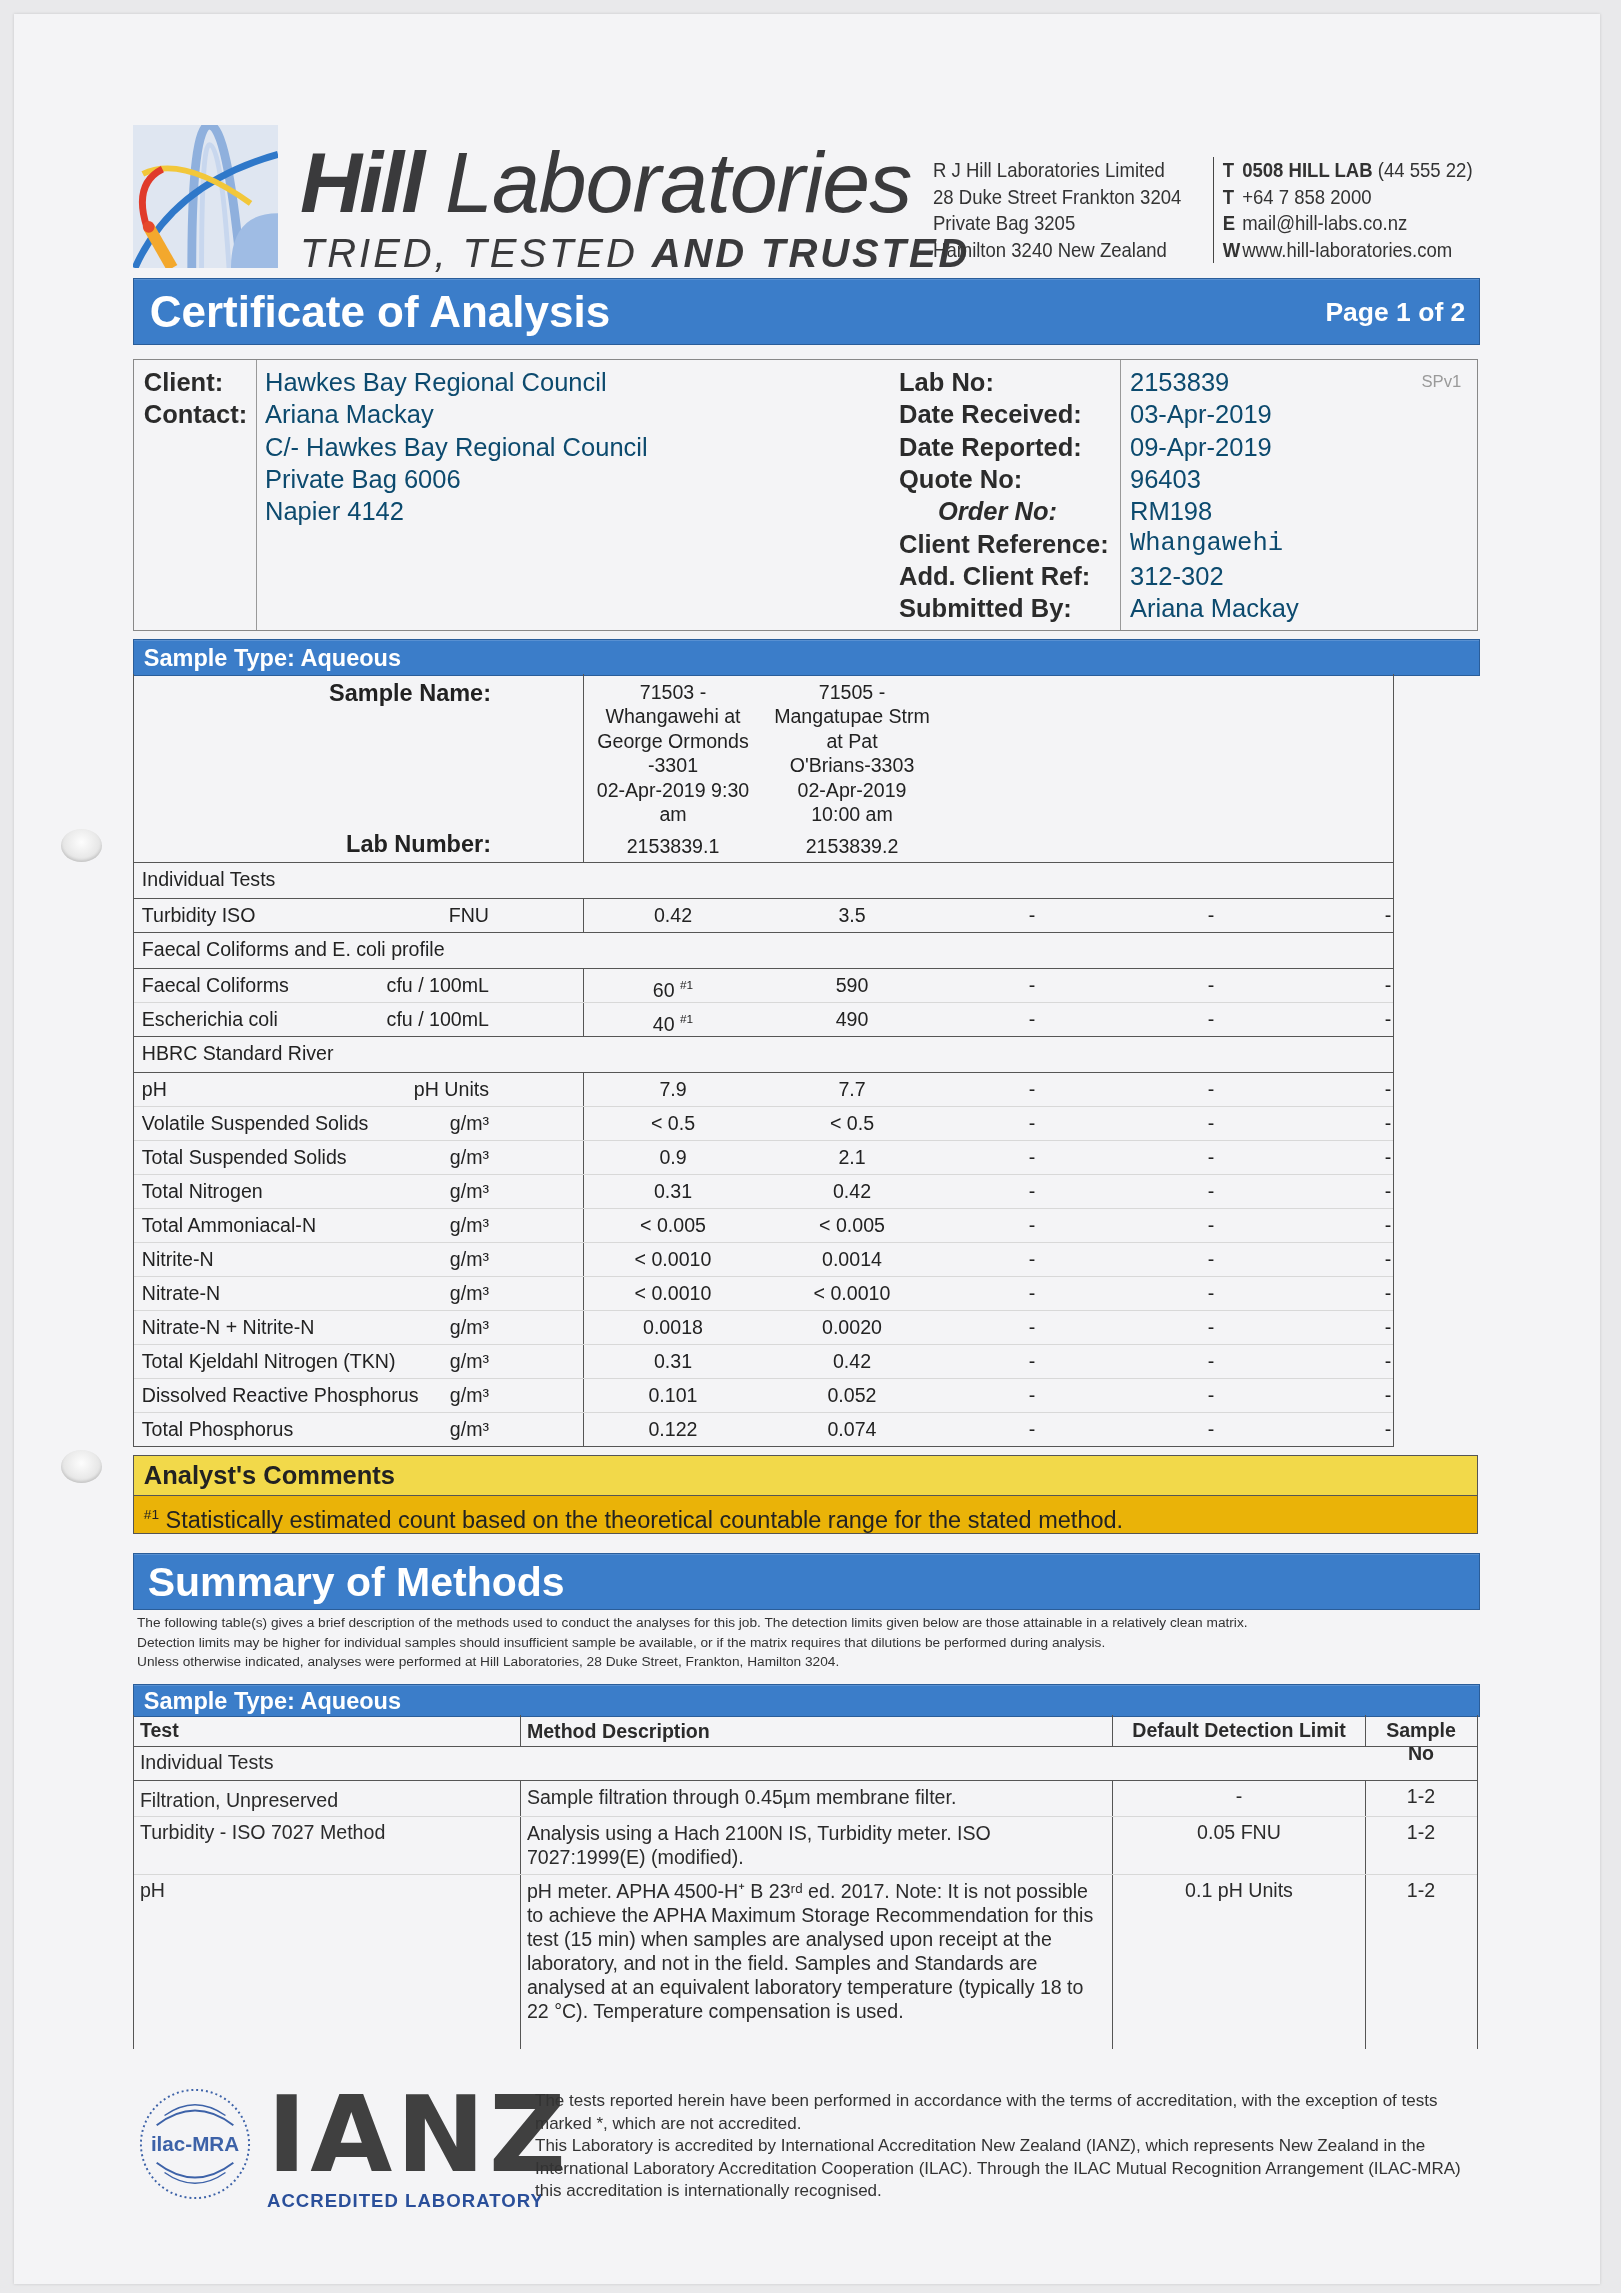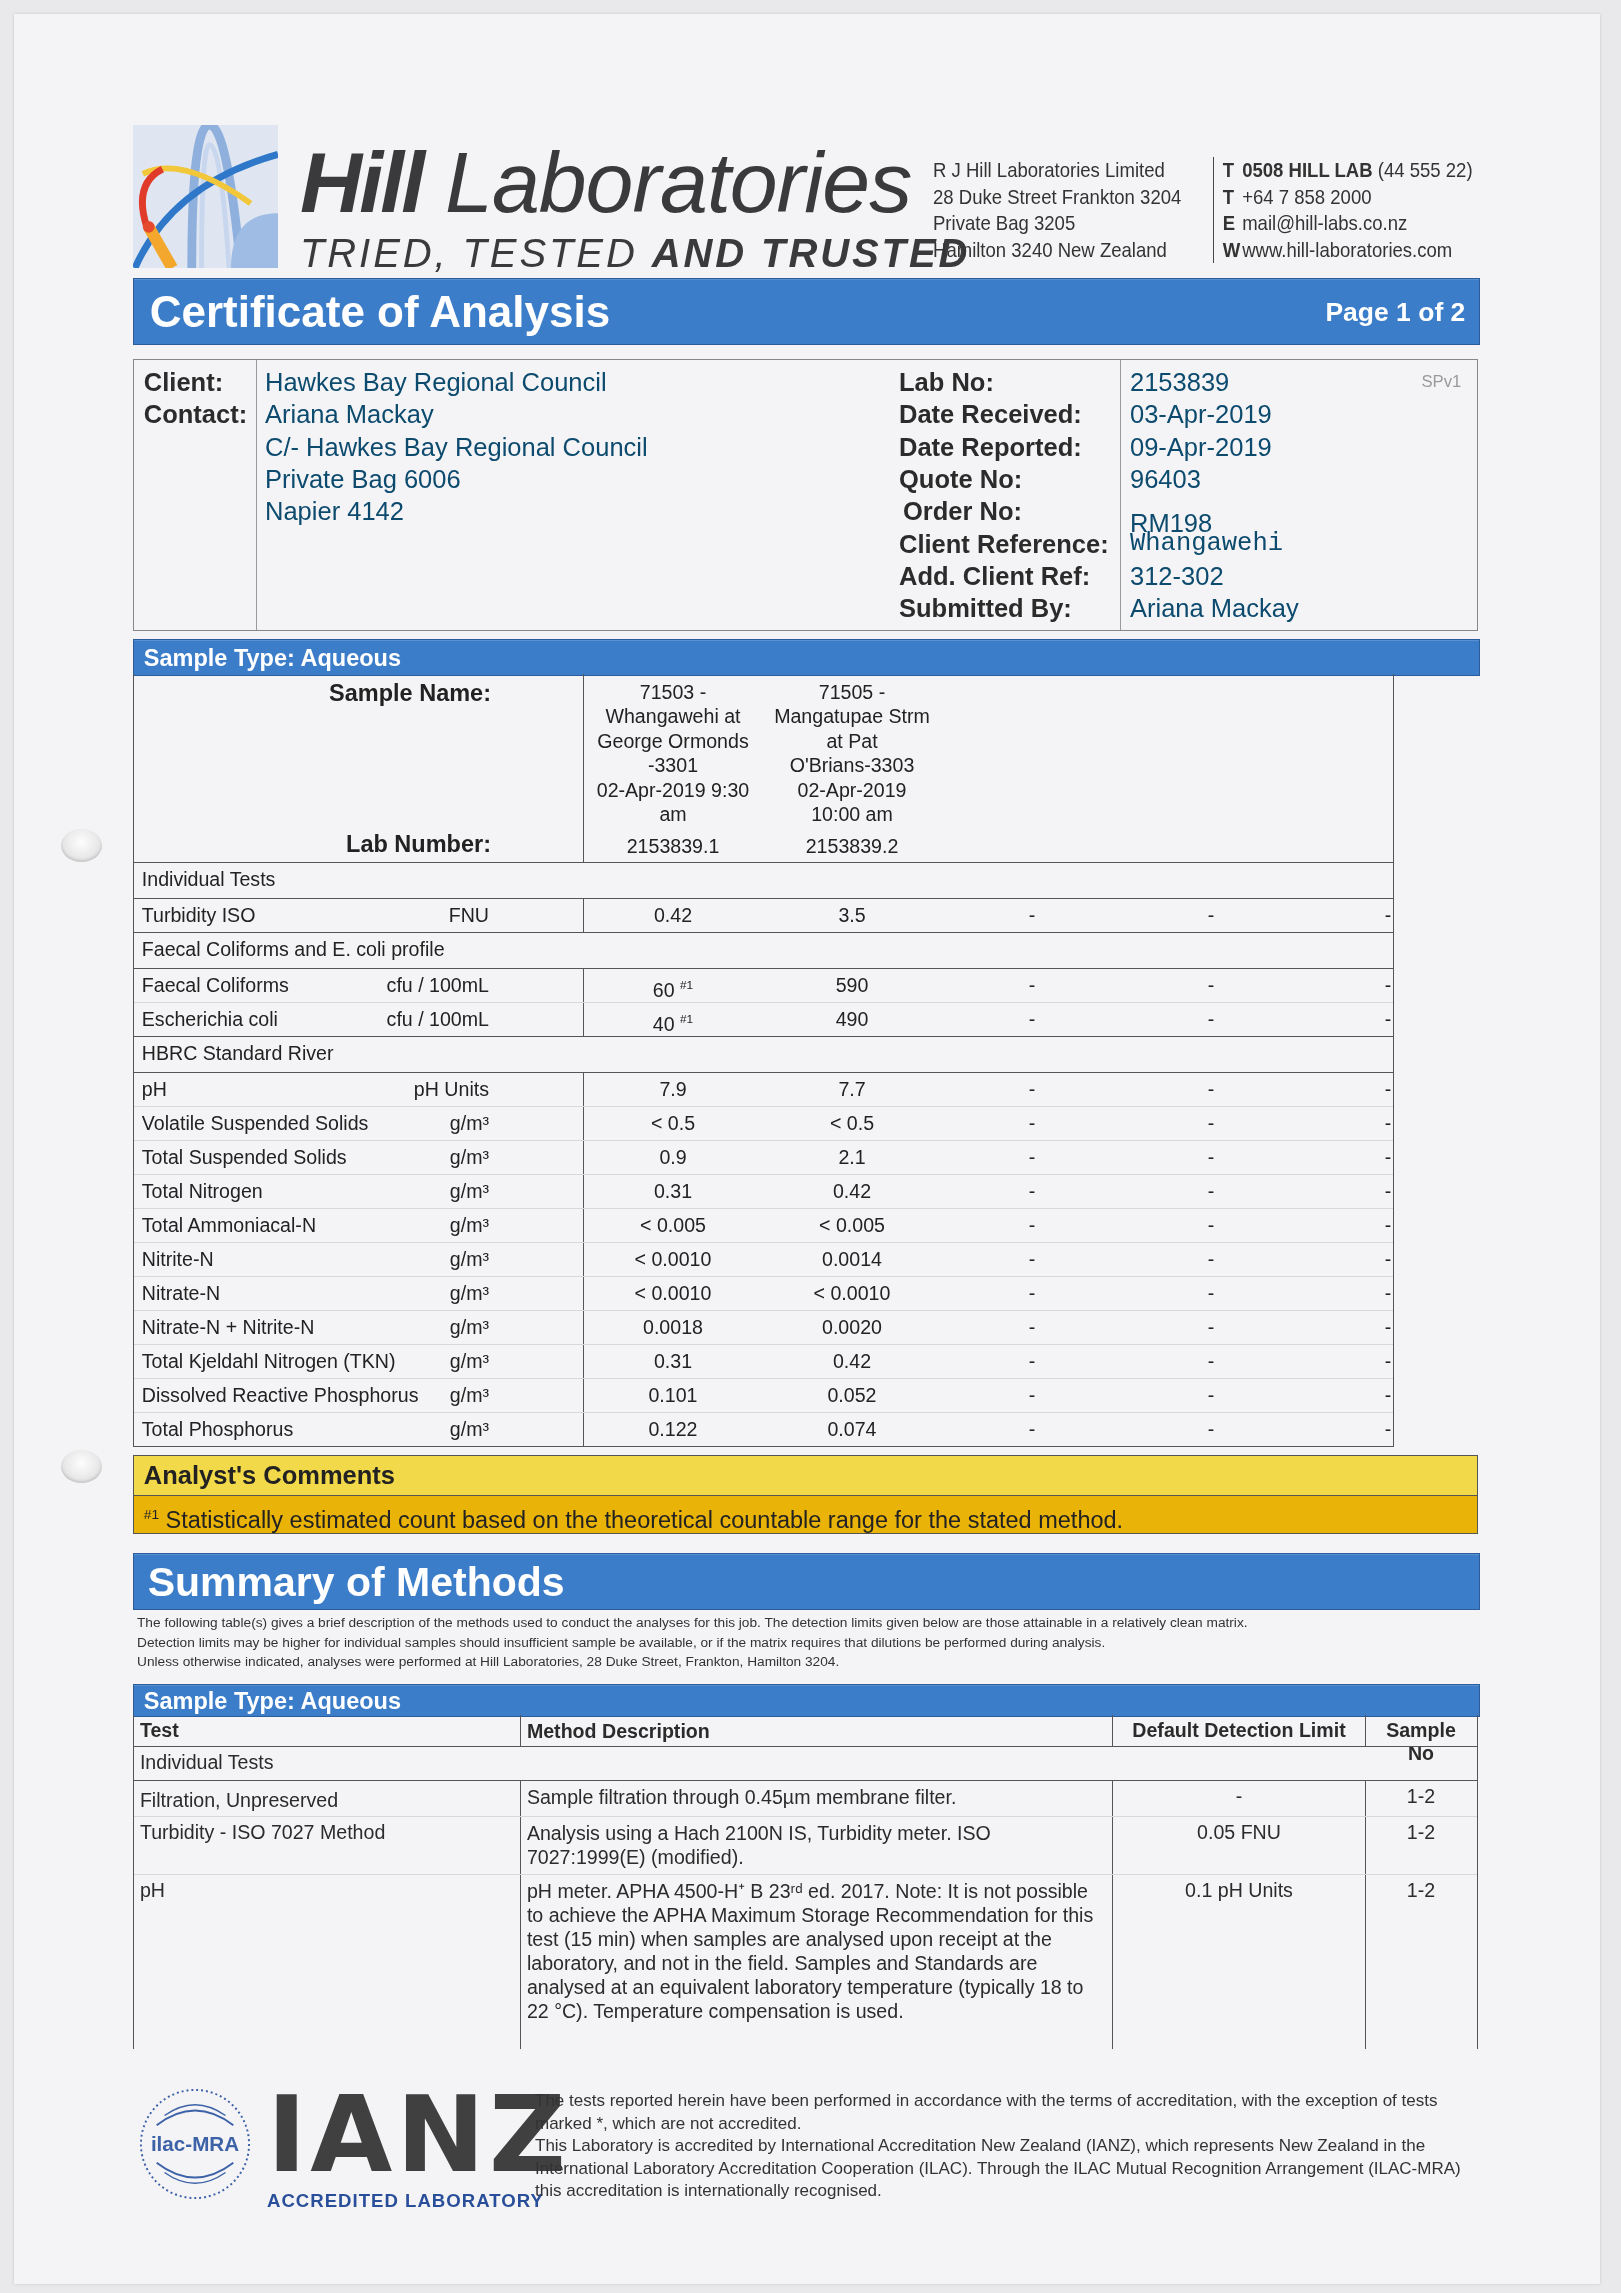--- a/index.html
+++ b/index.html
@@ -137,22 +137,22 @@
   <div class="val" style="left:131px;top:135px;">Napier 4142</div>
   <div id="fields">
       <div class="lbl" style="left: 765px; top: 5.9px;">Lab No:</div>
       <div class="val" style="left: 996px; top: 5.9px;">2153839</div>
       <div class="lbl" style="left: 765px; top: 38px;">Date Received:</div>
       <div class="val" style="left: 996px; top: 38px;">03-Apr-2019</div>
       <div class="lbl" style="left: 765px; top: 71px;">Date Reported:</div>
       <div class="val" style="left: 996px; top: 71px;">09-Apr-2019</div>
       <div class="lbl" style="left: 765px; top: 103px;">Quote No:</div>
       <div class="val" style="left: 996px; top: 103px;">96403</div>
-      <div class="lbl" style="left: 769px; top: 135px;">Order No:</div>
-      <div class="val" style="left: 996px; top: 147px;">RM198</div>
+      <div class="lbl" style="left: 804px; top: 135px; font-style: italic;">Order No:</div>
+      <div class="val" style="left: 996px; top: 135px;">RM198</div>
       <div class="lbl" style="left: 765px; top: 168px;">Client Reference:</div>
       <div class="val" style="left: 996px; top: 168px; font-family: Liberation Mono, monospace;">Whangawehi</div>
       <div class="lbl" style="left: 765px; top: 200px;">Add. Client Ref:</div>
       <div class="val" style="left: 996px; top: 200px;">312-302</div>
       <div class="lbl" style="left: 765px; top: 232px;">Submitted By:</div>
       <div class="val" style="left: 996px; top: 232px;">Ariana Mackay</div>
     </div>
   <div class="spv">SPv1</div>
 </div>
 

